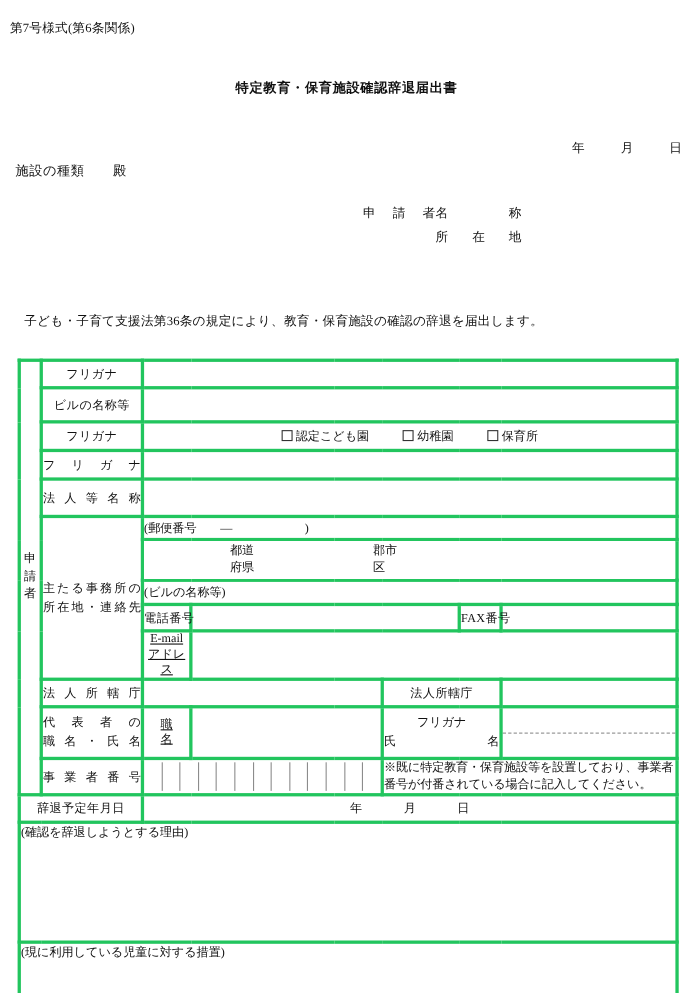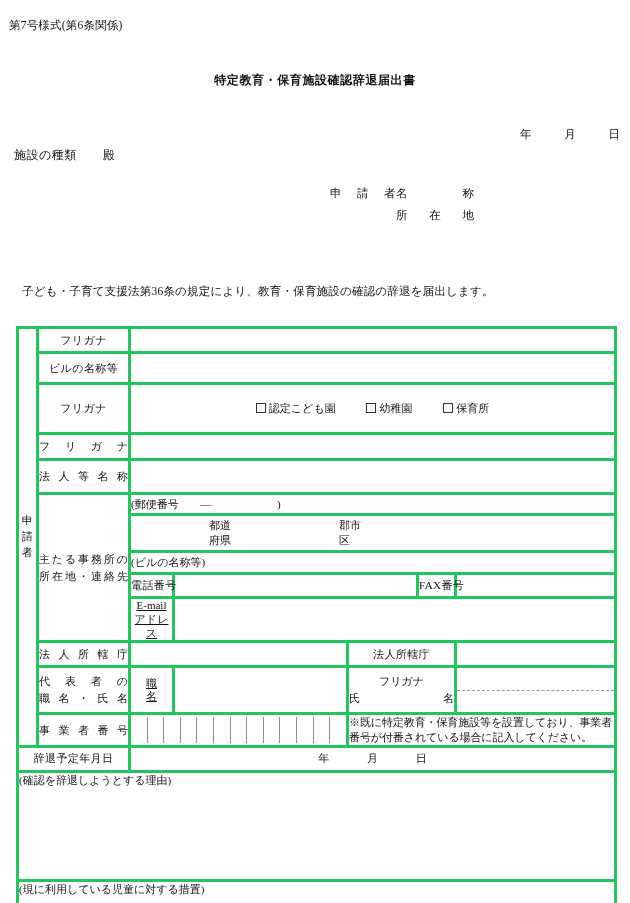--- a/index.html
+++ b/index.html
@@ -172,21 +172,21 @@
   }
 
   
   .chk-row {
     text-align: center;
     padding: 3px 0;
     white-space: nowrap;
   }
   .chk {
     display: inline-block;
-    margin: 16px 14px;
+    margin: 4px 14px;
     white-space: nowrap;
   }
   .chk .box {
     display: inline-block;
     width: 8px;
     height: 8px;
     border: 1px solid #333;
     margin-right: 3px;
     vertical-align: -1px;
   }

